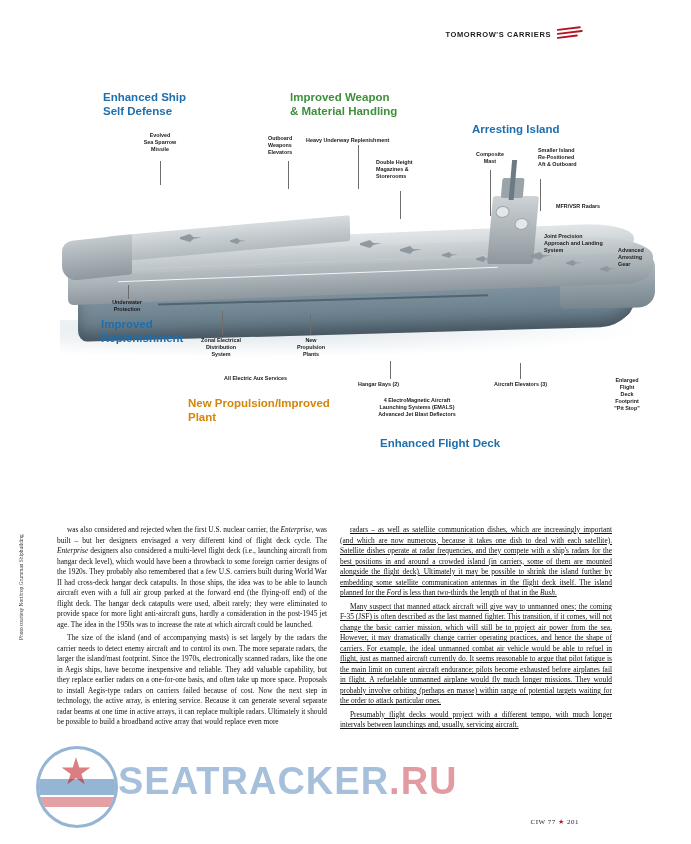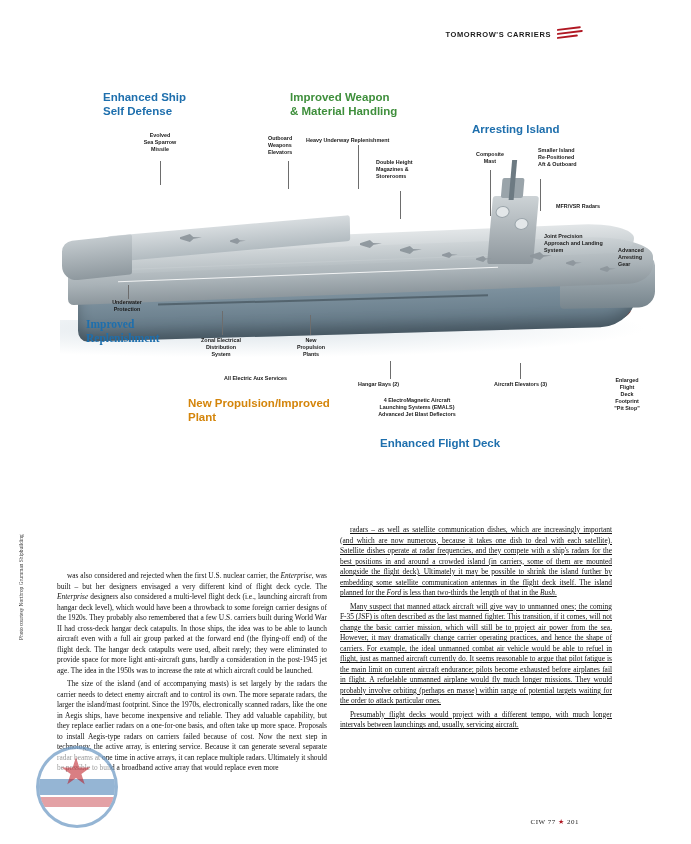--- a/index.html
+++ b/index.html
@@ -210,21 +210,21 @@
   .body-col {
     position: absolute;
     font-family: "Liberation Serif", serif;
     font-size: 7.4px;
     line-height: 1.42;
     color: #111;
     text-align: justify;
   }
   .body-col p { margin: 0 0 0 0; text-indent: 10px; }
   .body-col p + p { margin-top: 3px; }
-  .col-left { left: 57px; top: 525px; width: 270px; margin-top: 46px; }
+  .col-left { left: 57px; top: 525px; width: 270px; }
   .col-right { left: 340px; top: 525px; width: 272px; text-decoration: underline; }
   em { font-style: italic; }
 
   .credit {
     position: absolute;
     left: 18px;
     top: 640px;
     transform: rotate(-90deg);
     transform-origin: left top;
     font-family: "Liberation Serif", serif;
@@ -347,21 +347,21 @@
 
     <div class="callout big green" style="left:250px; top:16px;">
       <div>Improved Weapon</div>
       <div>&amp; Material Handling</div>
     </div>
 
     <div class="callout big teal" style="left:432px; top:48px;">
       <div>Arresting Island</div>
     </div>
 
-    <div class="callout big teal" style="left:46px; top:243px;font-family:Liberation Serif, serif;">
+    <div class="callout big teal" style="left:61px; top:243px;">
       <div>Improved</div>
       <div>Replenishment</div>
     </div>
 
     <div class="callout big orange" style="left:148px; top:322px;">
       <div>New Propulsion/Improved</div>
       <div>Plant</div>
     </div>
 
     <div class="callout big teal" style="left:340px; top:362px;">
@@ -456,15 +456,18 @@
     <span class="star">★</span>
     <span>201</span>
   </div>
 
   <div class="wm">
     <div class="wm-badge">
       <div class="band"></div>
       <div class="band2"></div>
       <div class="star"></div>
     </div>
+    <div class="wm-text">
+      <span>SEATRACKER</span><span class="ru">.RU</span>
+    </div>
   </div>
 
 </div>
 
 </body></html>

